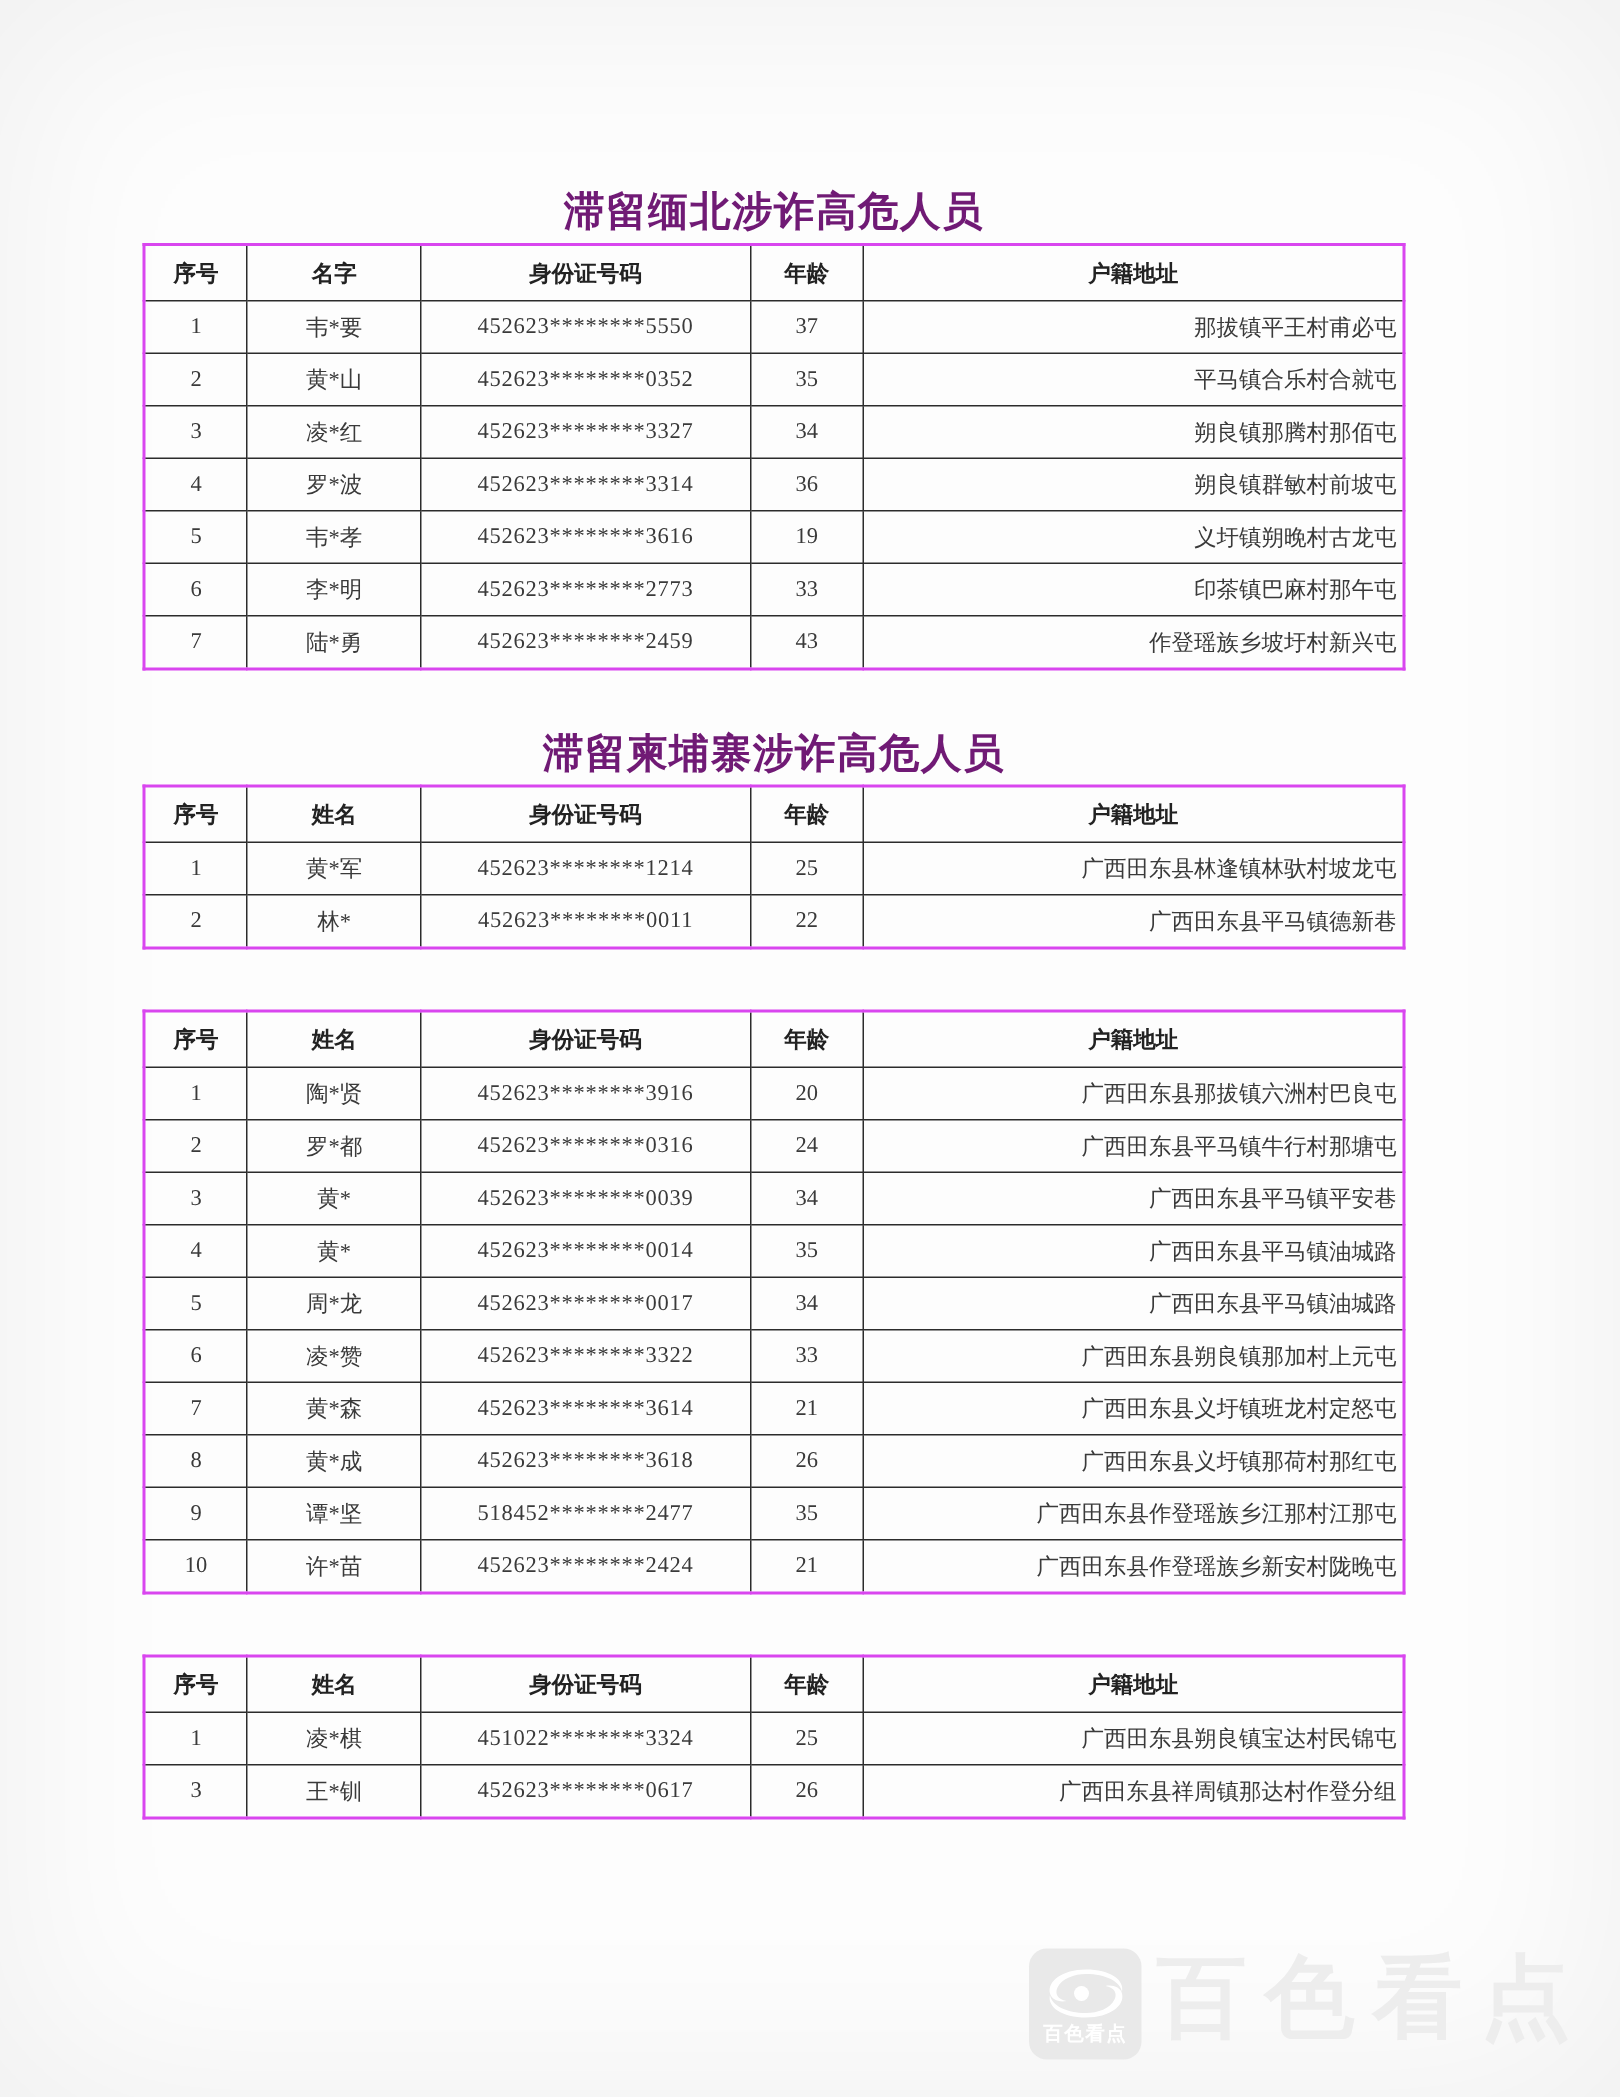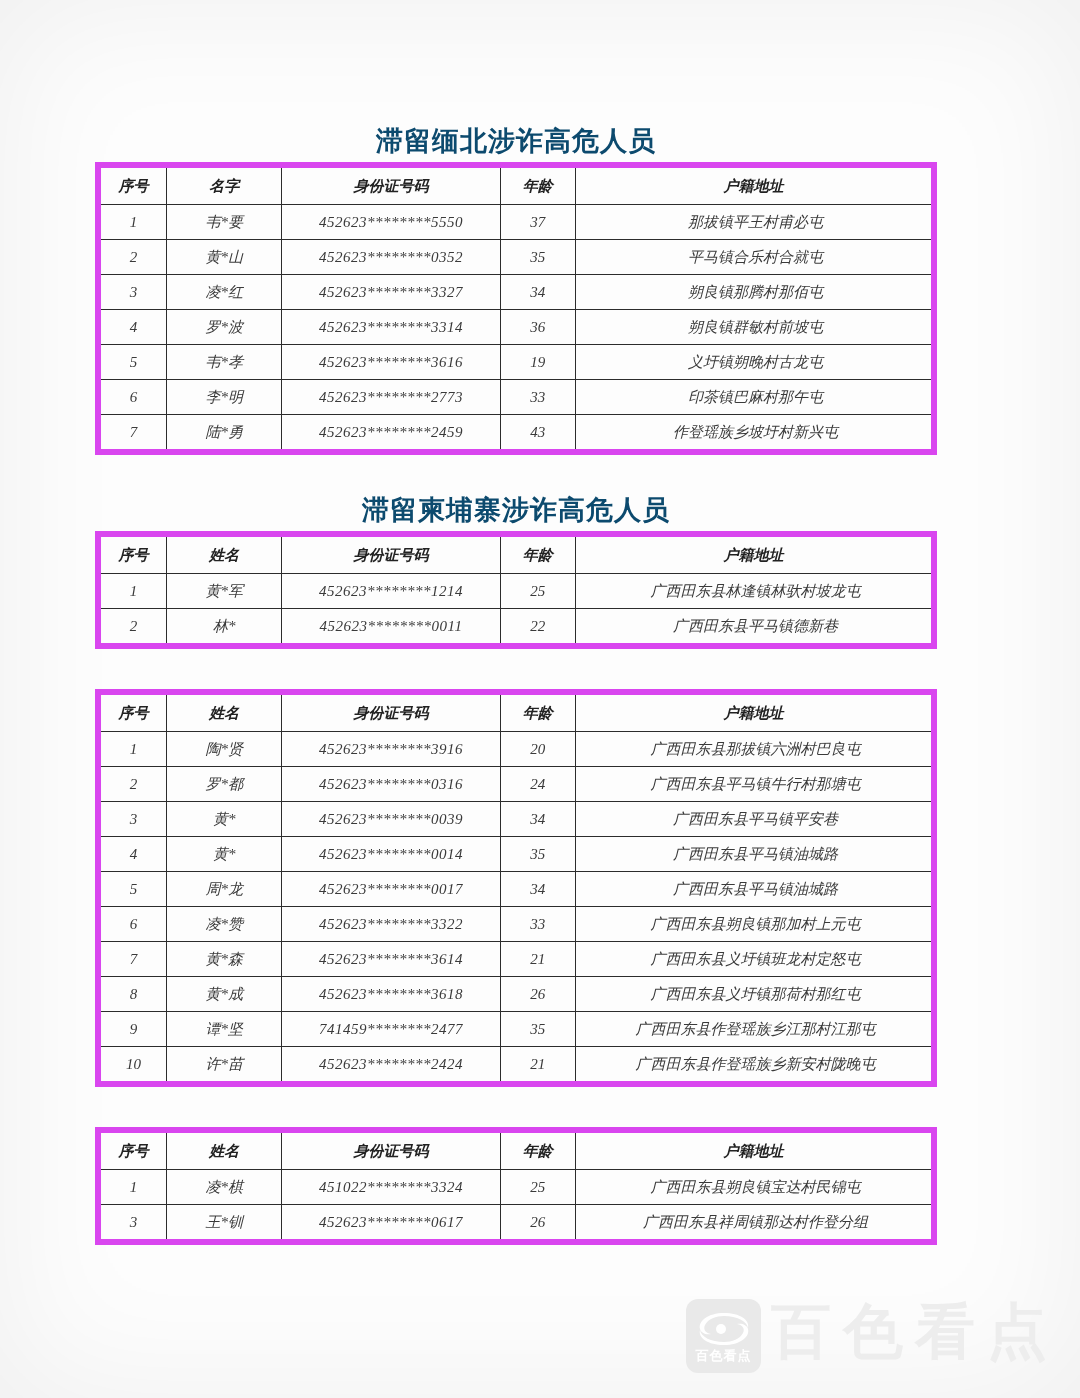--- a/index.html
+++ b/index.html
@@ -18,30 +18,29 @@
     width: 842px;
     padding-top: 126px;
   }
   .table-section { margin-top: 40px; }
   .table-section:first-child { margin-top: 0; }
   .table-title {
     text-align: center;
     font-size: 27px;
     line-height: 30px;
     font-weight: bold;
-    color: #0c4a6e;
+    color: #701a75;
     letter-spacing: 1px;
     margin-bottom: 6px;
   }
   table.roster {
     width: 100%;
     border-collapse: collapse;
-    border: 6px solid #d946ef;
+    border: 2px solid #d946ef;
     table-layout: fixed;
-    font-style: italic;
   }
   col.c0 { width: 8.2%; }
   col.c1 { width: 13.8%; }
   col.c2 { width: 26.1%; }
   col.c3 { width: 9.0%; }
   col.c4 { width: 42.9%; }
   table.roster th, table.roster td {
     border: 1.5px solid #2c2c2c;
     text-align: center;
     vertical-align: middle;
@@ -54,21 +53,21 @@
     font-size: 15px;
     font-weight: bold;
     color: #222;
   }
   table.roster td {
     height: 34px;
     font-size: 15px;
     color: #3a3a3a;
   }
   table.roster td.addr {
-    text-align: center;
+    text-align: right;
     padding-left: 8px;
   }
   table.roster td.idnum { letter-spacing: 0.5px; }
 
   
   .watermark {
     position: absolute;
     left: 686px; top: 1299px;
     display: flex;
     align-items: flex-start;
@@ -288,21 +287,21 @@
           <tr>
             <td>8</td>
             <td>黄*成</td>
             <td class="idnum">452623********3618</td>
             <td>26</td>
             <td class="addr">广西田东县义圩镇那荷村那红屯</td>
           </tr>
           <tr>
             <td>9</td>
             <td>谭*坚</td>
-            <td class="idnum">741459********2477</td>
+            <td class="idnum">518452********2477</td>
             <td>35</td>
             <td class="addr">广西田东县作登瑶族乡江那村江那屯</td>
           </tr>
           <tr>
             <td>10</td>
             <td>许*苗</td>
             <td class="idnum">452623********2424</td>
             <td>21</td>
             <td class="addr">广西田东县作登瑶族乡新安村陇晚屯</td>
           </tr>

